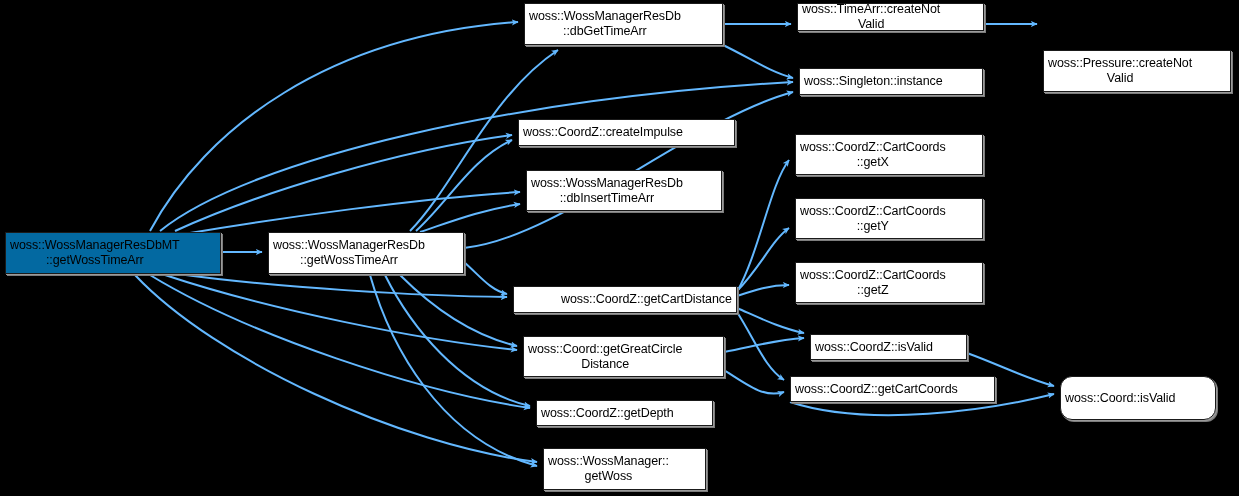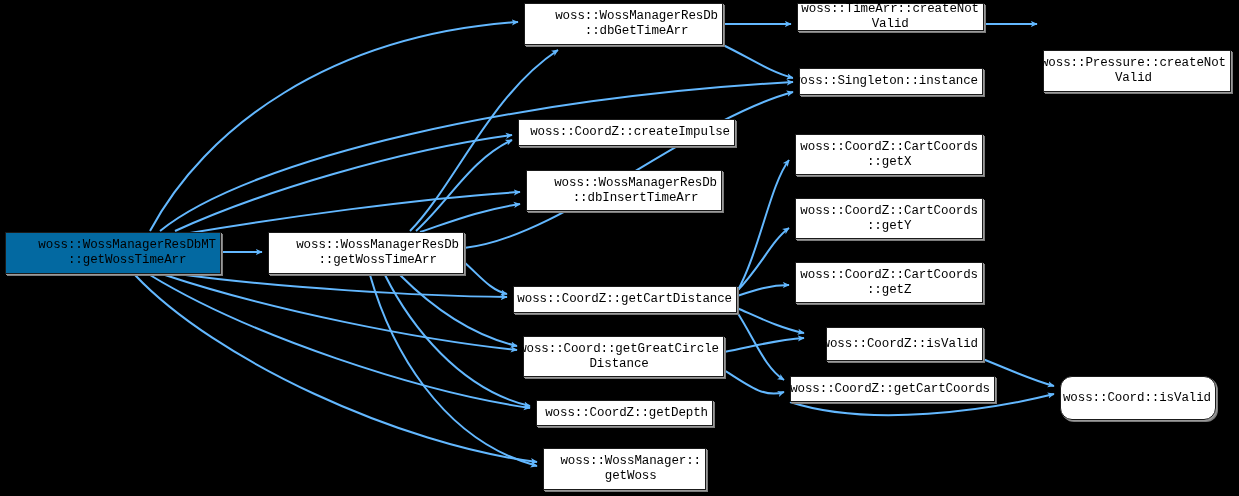--- a/index.html
+++ b/index.html
@@ -27,26 +27,25 @@
     position: absolute;
     box-sizing: border-box;
     border: 1px solid #1a1a1a;
     background: #ffffff;
     color: #000000;
     font-size: 12.5px;
     line-height: 15px;
     text-align: center;
     display: flex;
     align-items: center;
-    justify-content: flex-end;
+    justify-content: flex-start;
     box-shadow: 1px 1px 0 0 #9a9a9a, 2px 2px 0 0 #7d7d7d;
     letter-spacing: -0.1px;
     white-space: pre-line;
     z-index: 2;
-    font-family: Liberation Mono, monospace;
   }
   .node.current {
     background: #0369a1;
   }
   .node-label {
     display: block;
     padding: 0 4px;
   }
 </style>
 </head>
@@ -103,22 +102,22 @@
       <div class="node" style="left: 799px; top: 68px; width: 184px; height: 27px;"><span class="node-label">woss::Singleton::instance</span></div>
       <div class="node" style="left: 518px; top: 119px; width: 217px; height: 27px;"><span class="node-label">woss::CoordZ::createImpulse</span></div>
       <div class="node" style="left: 795px; top: 134px; width: 188px; height: 41px;"><span class="node-label">woss::CoordZ::CartCoords
 ::getX</span></div>
       <div class="node" style="left: 526px; top: 170px; width: 196px; height: 41px;"><span class="node-label">woss::WossManagerResDb
 ::dbInsertTimeArr</span></div>
       <div class="node" style="left: 795px; top: 198px; width: 188px; height: 41px;"><span class="node-label">woss::CoordZ::CartCoords
 ::getY</span></div>
       <div class="node" style="left: 795px; top: 262px; width: 188px; height: 41px;"><span class="node-label">woss::CoordZ::CartCoords
 ::getZ</span></div>
-      <div class="node" style="left: 513px; top: 286px; width: 224px; height: 27px;"><span class="node-label">woss::CoordZ::getCartDistance</span></div>
-      <div class="node" style="left: 810px; top: 327px; width: 157px; height: 34px; margin-left: 16px;"><span class="node-label">woss::CoordZ::isValid</span></div>
+      <div class="node" style="left: 513px; top: 286px; width: 224px; height: 27px; padding-left: 43px;"><span class="node-label">woss::CoordZ::getCartDistance</span></div>
+      <div class="node" style="left: 810px; top: 334px; width: 157px; height: 26px;"><span class="node-label">woss::CoordZ::isValid</span></div>
       <div class="node" style="left: 523px; top: 336px; width: 201px; height: 41px;"><span class="node-label">woss::Coord::getGreatCircle
 Distance</span></div>
       <div class="node" style="left: 790px; top: 376px; width: 205px; height: 26px;"><span class="node-label">woss::CoordZ::getCartCoords</span></div>
       <div class="node" style="left: 1060px; top: 376px; width: 156px; height: 44px; border-radius: 12px;"><span class="node-label">woss::Coord::isValid</span></div>
       <div class="node" style="left: 536px; top: 400px; width: 177px; height: 26px;"><span class="node-label">woss::CoordZ::getDepth</span></div>
       <div class="node" style="left: 543px; top: 448px; width: 163px; height: 42px;"><span class="node-label">woss::WossManager::
 getWoss</span></div>
     </div>
 </div>
 

